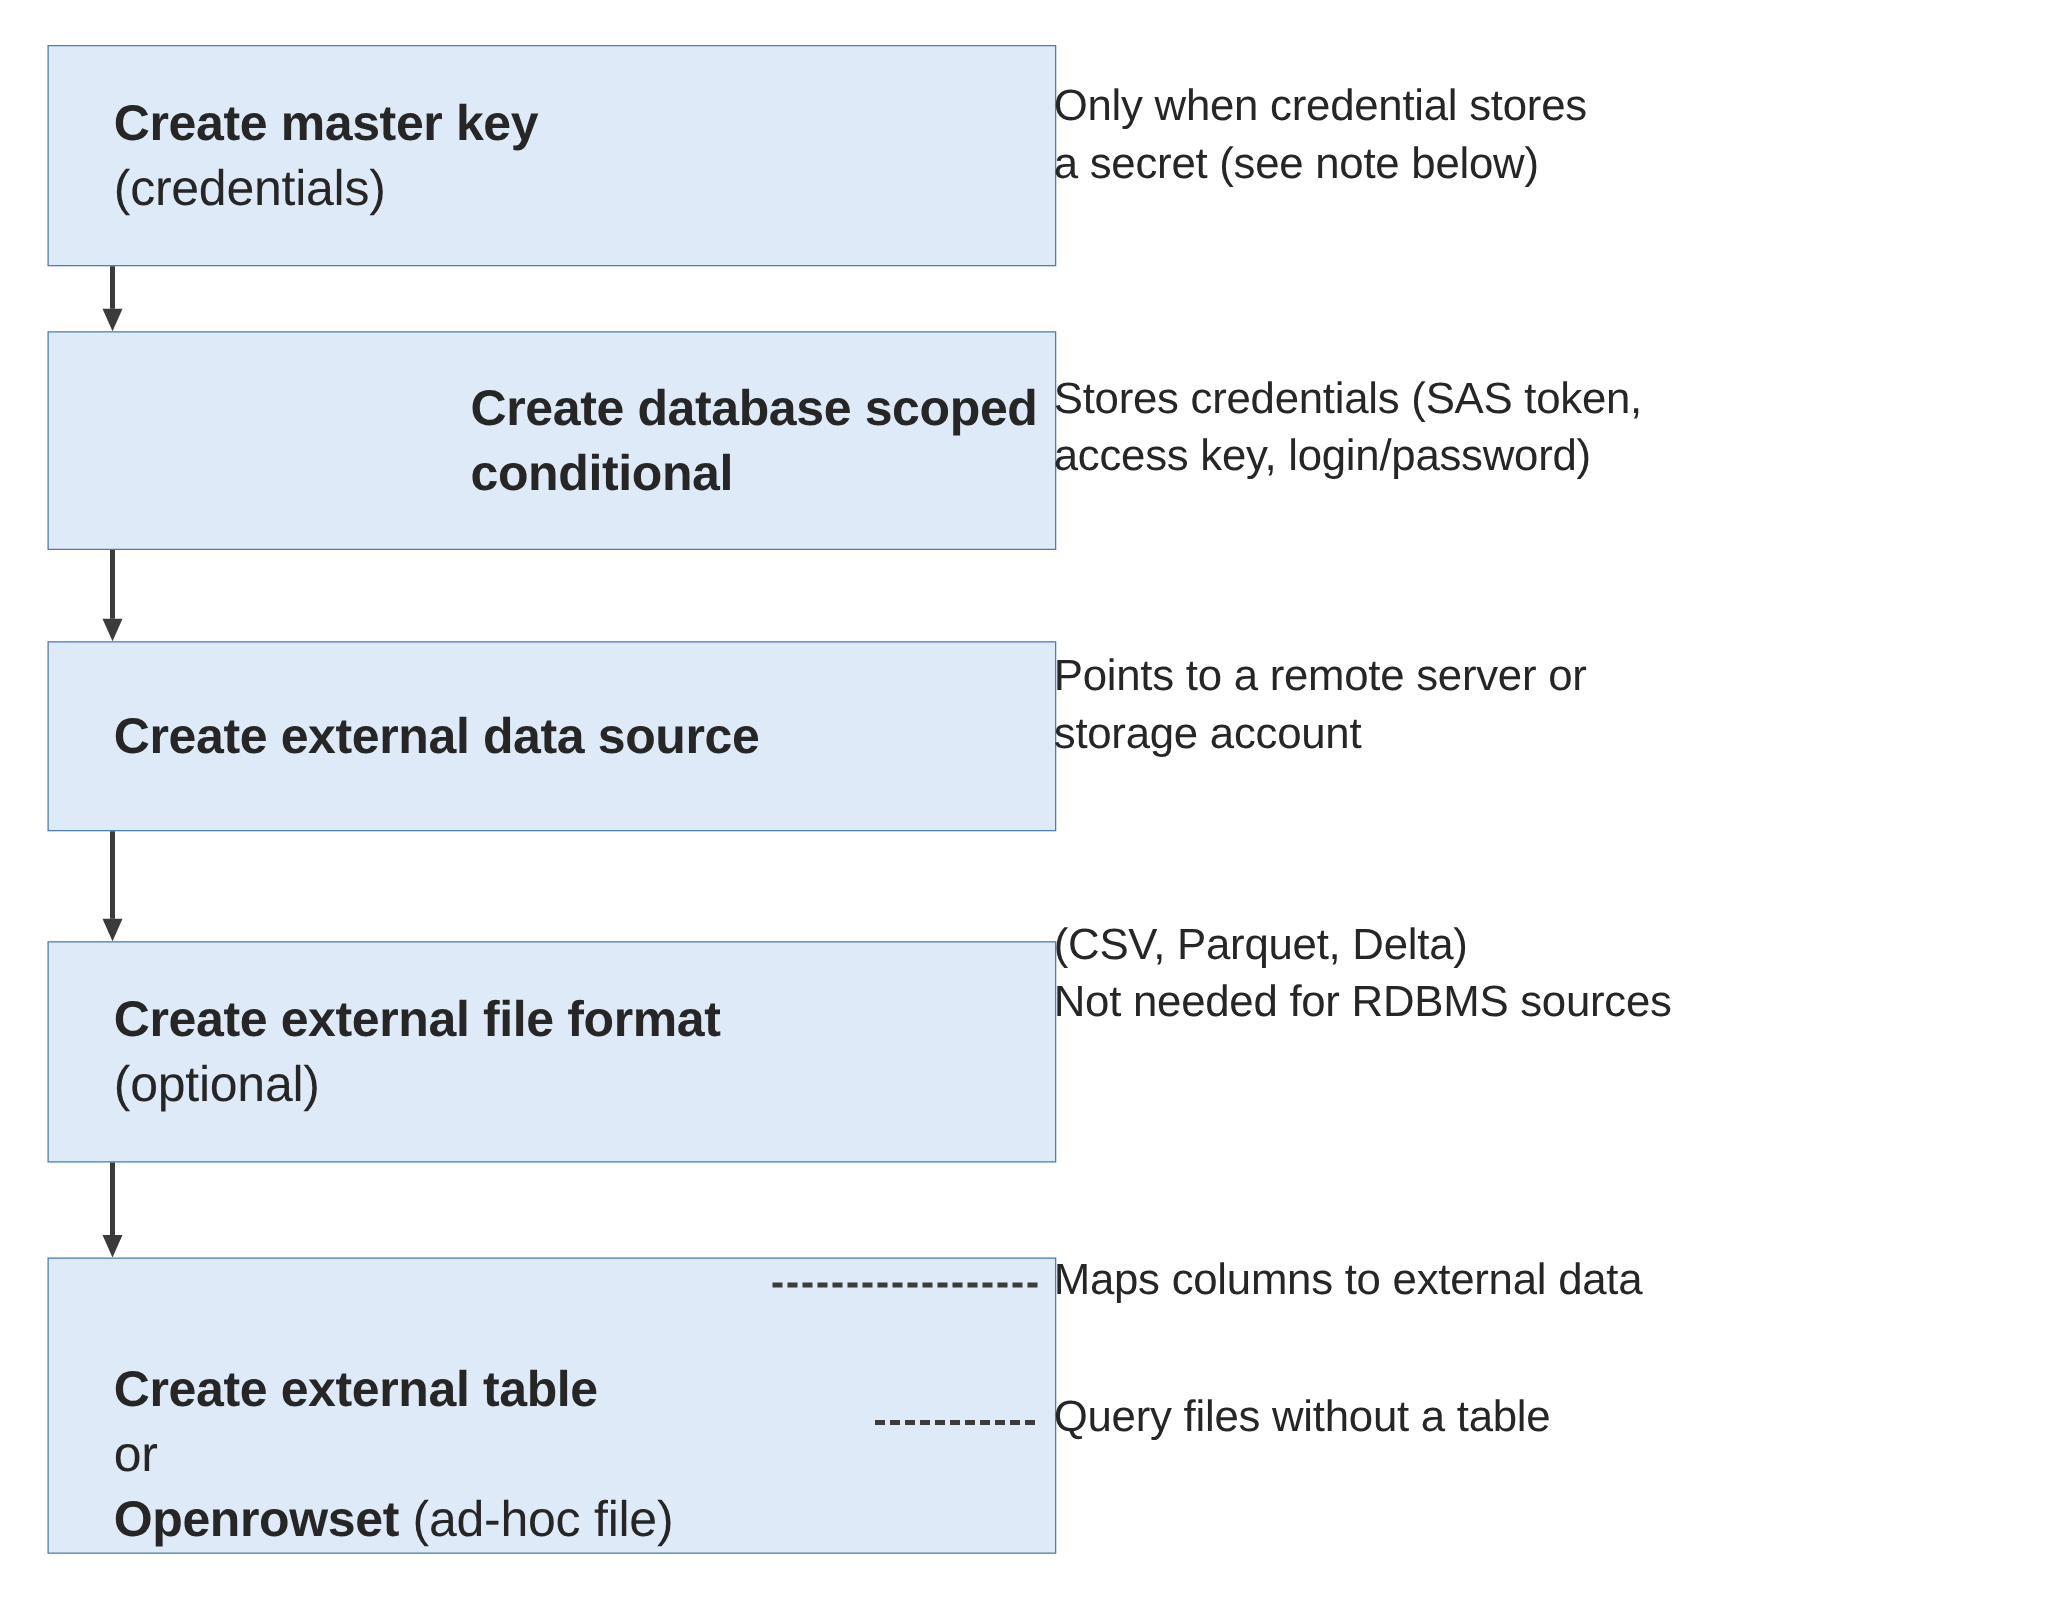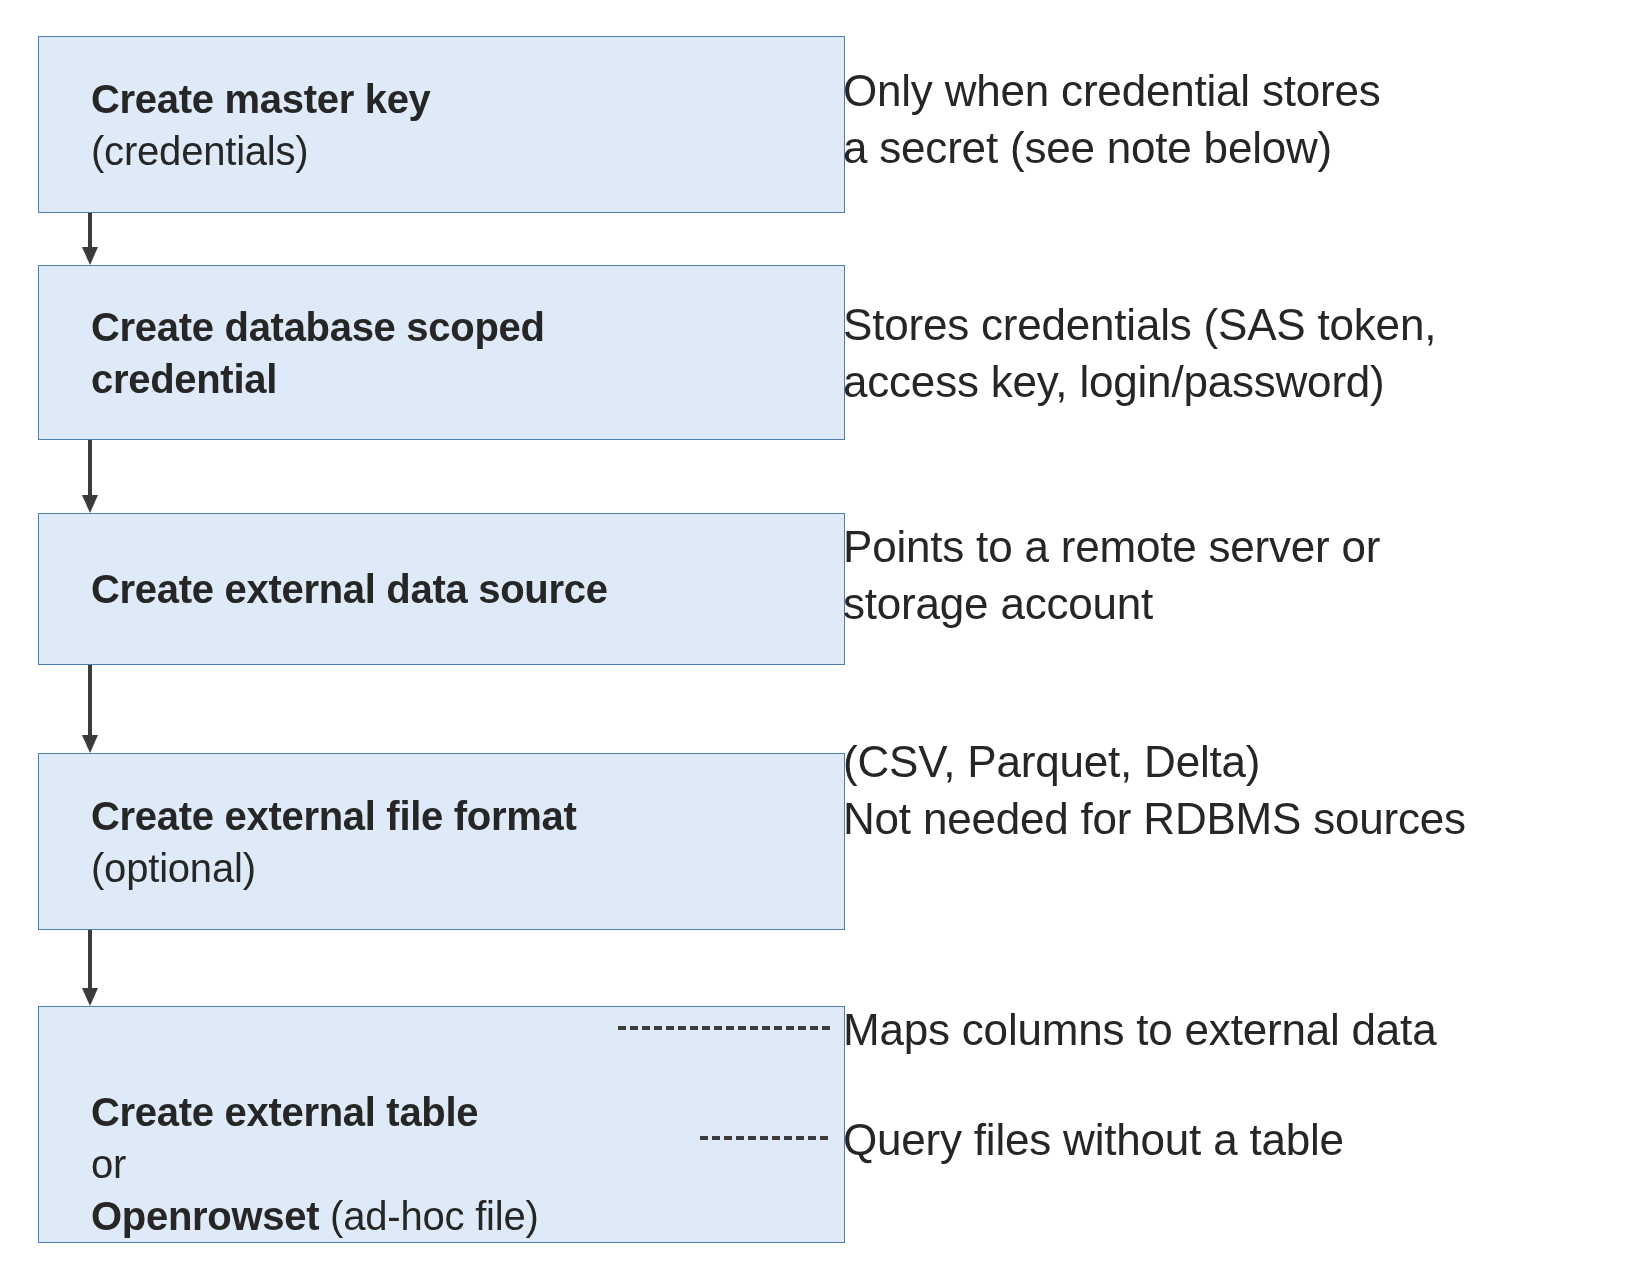--- a/index.html
+++ b/index.html
@@ -49,21 +49,21 @@
     letter-spacing: -0.3px;
   }
   .reg {
     font-weight: normal;
     font-size: 40px;
     letter-spacing: -0.2px;
   }
 
   
   #box1 { top: 36px;   height: 177px; }
-  #box2 { top: 265px;  height: 175px; }
+  #box2 { top: 265px;  height: 175px; align-items: flex-end; }
   #box3 { top: 513px;  height: 152px; }
   #box4 { top: 753px;  height: 177px; }
   #box5 { top: 1006px; height: 237px; justify-content: flex-end; }
 
   
   .arrow {
     position: absolute;
     left: 82px;
     width: 16px;
   }
@@ -93,21 +93,21 @@
   #arrow3 .shaft { height: 70px; }
   #arrow3 .head  { top: 70px; }
   #arrow4 { top: 930px; height: 76px; }
   #arrow4 .shaft { height: 58px; }
   #arrow4 .head  { top: 58px; }
 
   
   .note {
     position: absolute;
     left: 843px;
-    font-size: 44px;
+    font-size: 35px;
     font-weight: normal;
     line-height: 1.30;
     letter-spacing: -0.2px;
     white-space: nowrap;
     color: #262626;
   }
   #note1 { top: 62px; }
   #note2 { top: 296px; }
   #note3 { top: 518px; }
   #note4 { top: 733px; }
@@ -141,21 +141,21 @@
   </div>
 
   <div class="note" id="note1">
     <span class="bline">Only when credential stores</span>
     <span class="bline">a secret (see note below)</span>
   </div>
 
   <div class="pbox" id="box2">
     <div class="btext">
       <span class="bline bold">Create database scoped</span>
-      <span class="bline bold">credential</span>
+      <span class="bline bold">conditional</span>
     </div>
   </div>
 
   <div class="arrow" id="arrow2">
     <div class="shaft"></div>
     <div class="head"></div>
   </div>
 
   <div class="note" id="note2">
     <span class="bline">Stores credentials (SAS token,</span>

